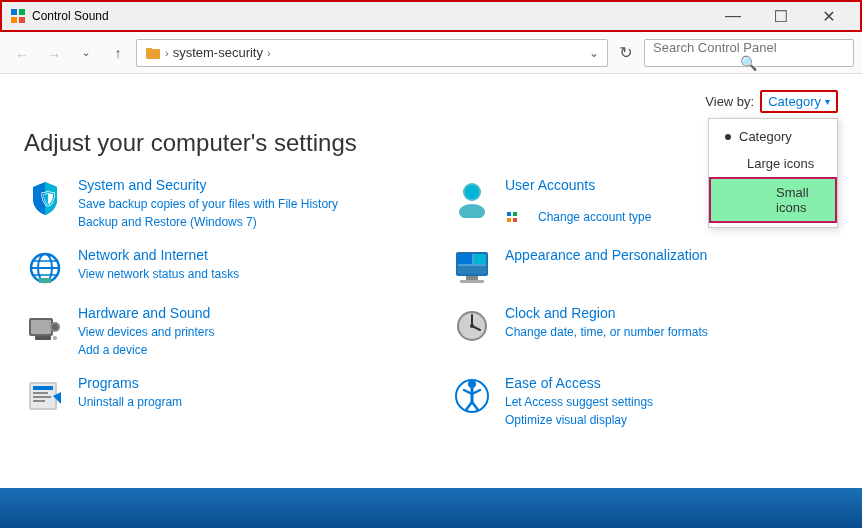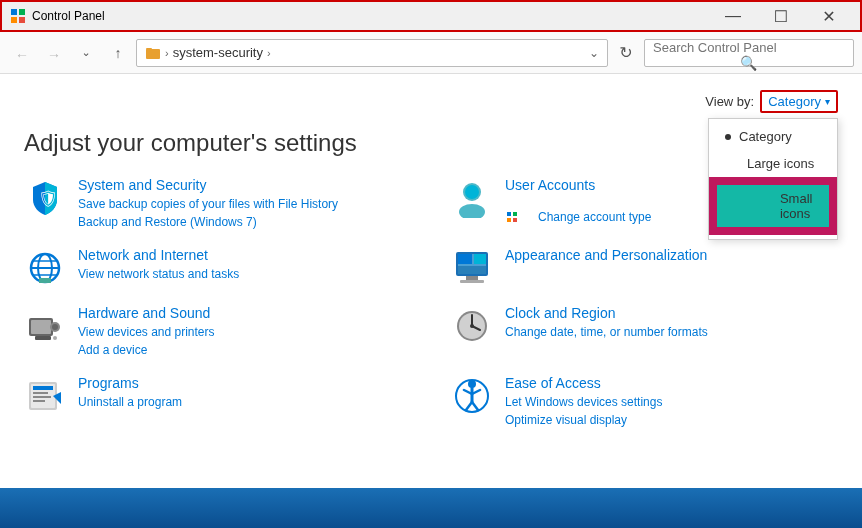--- a/index.html
+++ b/index.html
@@ -119,22 +119,22 @@
       padding: 6px 16px;
       font-size: 13px;
       cursor: pointer;
       display: flex;
       align-items: center;
       gap: 8px;
       color: #333;
     }
     .dropdown-item.selected { font-weight: normal; }
     .dropdown-item.highlighted {
-      background: #14b8a6;
-      border: 8px solid #be185d;
+      background: #86efac;
+      border: 2px solid #be185d;
       padding-left: 48px;
     }
     .dot { width: 6px; height: 6px; border-radius: 50%; background: #333; display: inline-block; }
 
     
     .page-title {
       font-size: 24px; font-weight: 300; color: #333; margin-bottom: 20px;
     }
 
     
@@ -175,21 +175,21 @@
 
 <div class="title-bar">
   <div class="title-bar-icon">
     <svg width="16" height="16" viewBox="0 0 16 16">
       <rect x="1" y="1" width="6" height="6" fill="#0078d7"></rect>
       <rect x="9" y="1" width="6" height="6" fill="#00b050"></rect>
       <rect x="1" y="9" width="6" height="6" fill="#ff8c00"></rect>
       <rect x="9" y="9" width="6" height="6" fill="#e74c3c"></rect>
     </svg>
   </div>
-  <span class="title-bar-title">Control Panel</span>
+  <span class="title-bar-title">Control Sound</span>
   <div class="title-bar-controls">
     <button class="title-bar-btn">—</button>
     <button class="title-bar-btn">☐</button>
     <button class="title-bar-btn close">✕</button>
   </div>
 </div>
 
 <div class="address-bar">
   <button class="nav-btn disabled">←</button>
   <button class="nav-btn disabled">→</button>
@@ -376,21 +376,21 @@
           <line x1="20" y1="12" x2="20" y2="26" stroke="#0078d7" stroke-width="3" stroke-linecap="round"></line>
           <line x1="20" y1="18" x2="12" y2="14" stroke="#0078d7" stroke-width="2.5" stroke-linecap="round"></line>
           <line x1="20" y1="18" x2="28" y2="14" stroke="#0078d7" stroke-width="2.5" stroke-linecap="round"></line>
           <line x1="20" y1="26" x2="14" y2="34" stroke="#0078d7" stroke-width="2.5" stroke-linecap="round"></line>
           <line x1="20" y1="26" x2="26" y2="34" stroke="#0078d7" stroke-width="2.5" stroke-linecap="round"></line>
           <circle cx="20" cy="20" r="16" fill="none" stroke="#0078d7" stroke-width="2"></circle>
         </svg>
       </div>
       <div class="category-text">
         <span class="category-name">Ease of Access</span>
-        <span class="category-link">Let Windows devices settings</span>
+        <span class="category-link">Let Access suggest settings</span>
         <span class="category-link">Optimize visual display</span>
       </div>
     </div>
 
   </div>
 </div>
 
 <div class="taskbar">
 </div>
 

